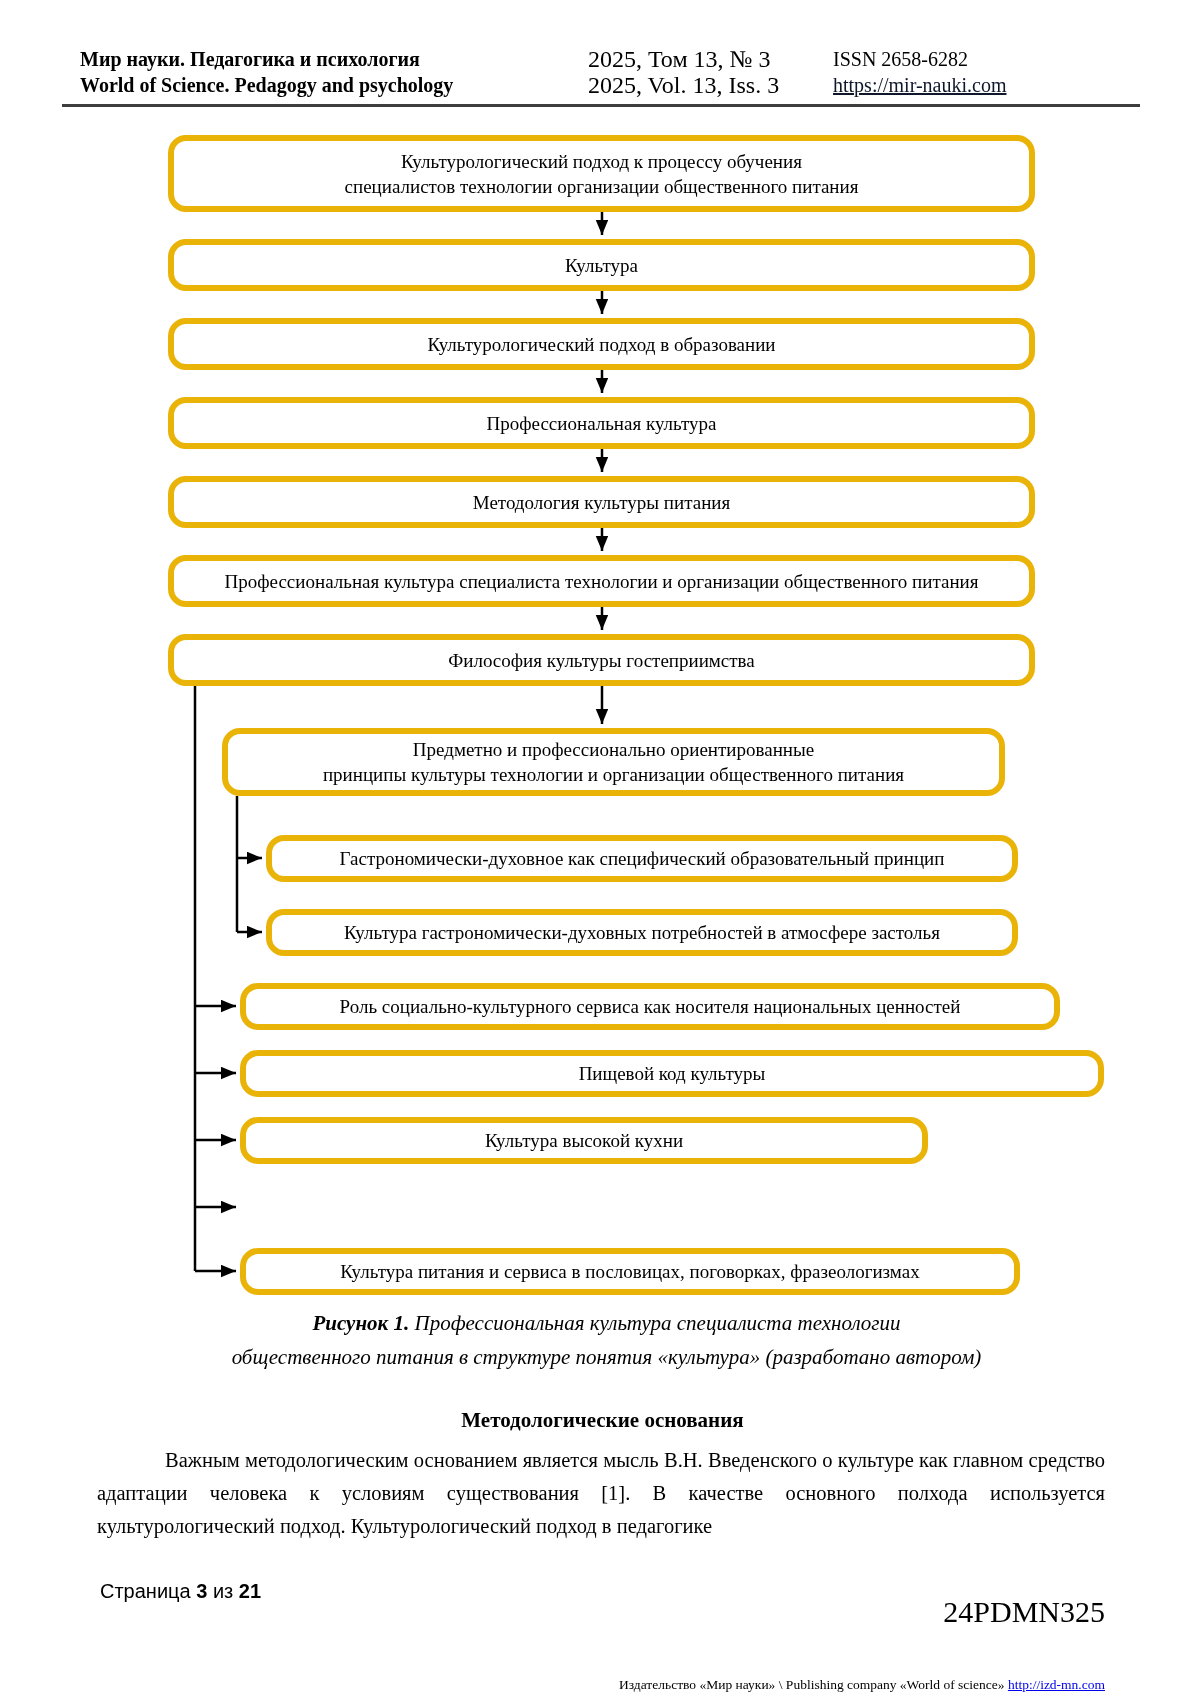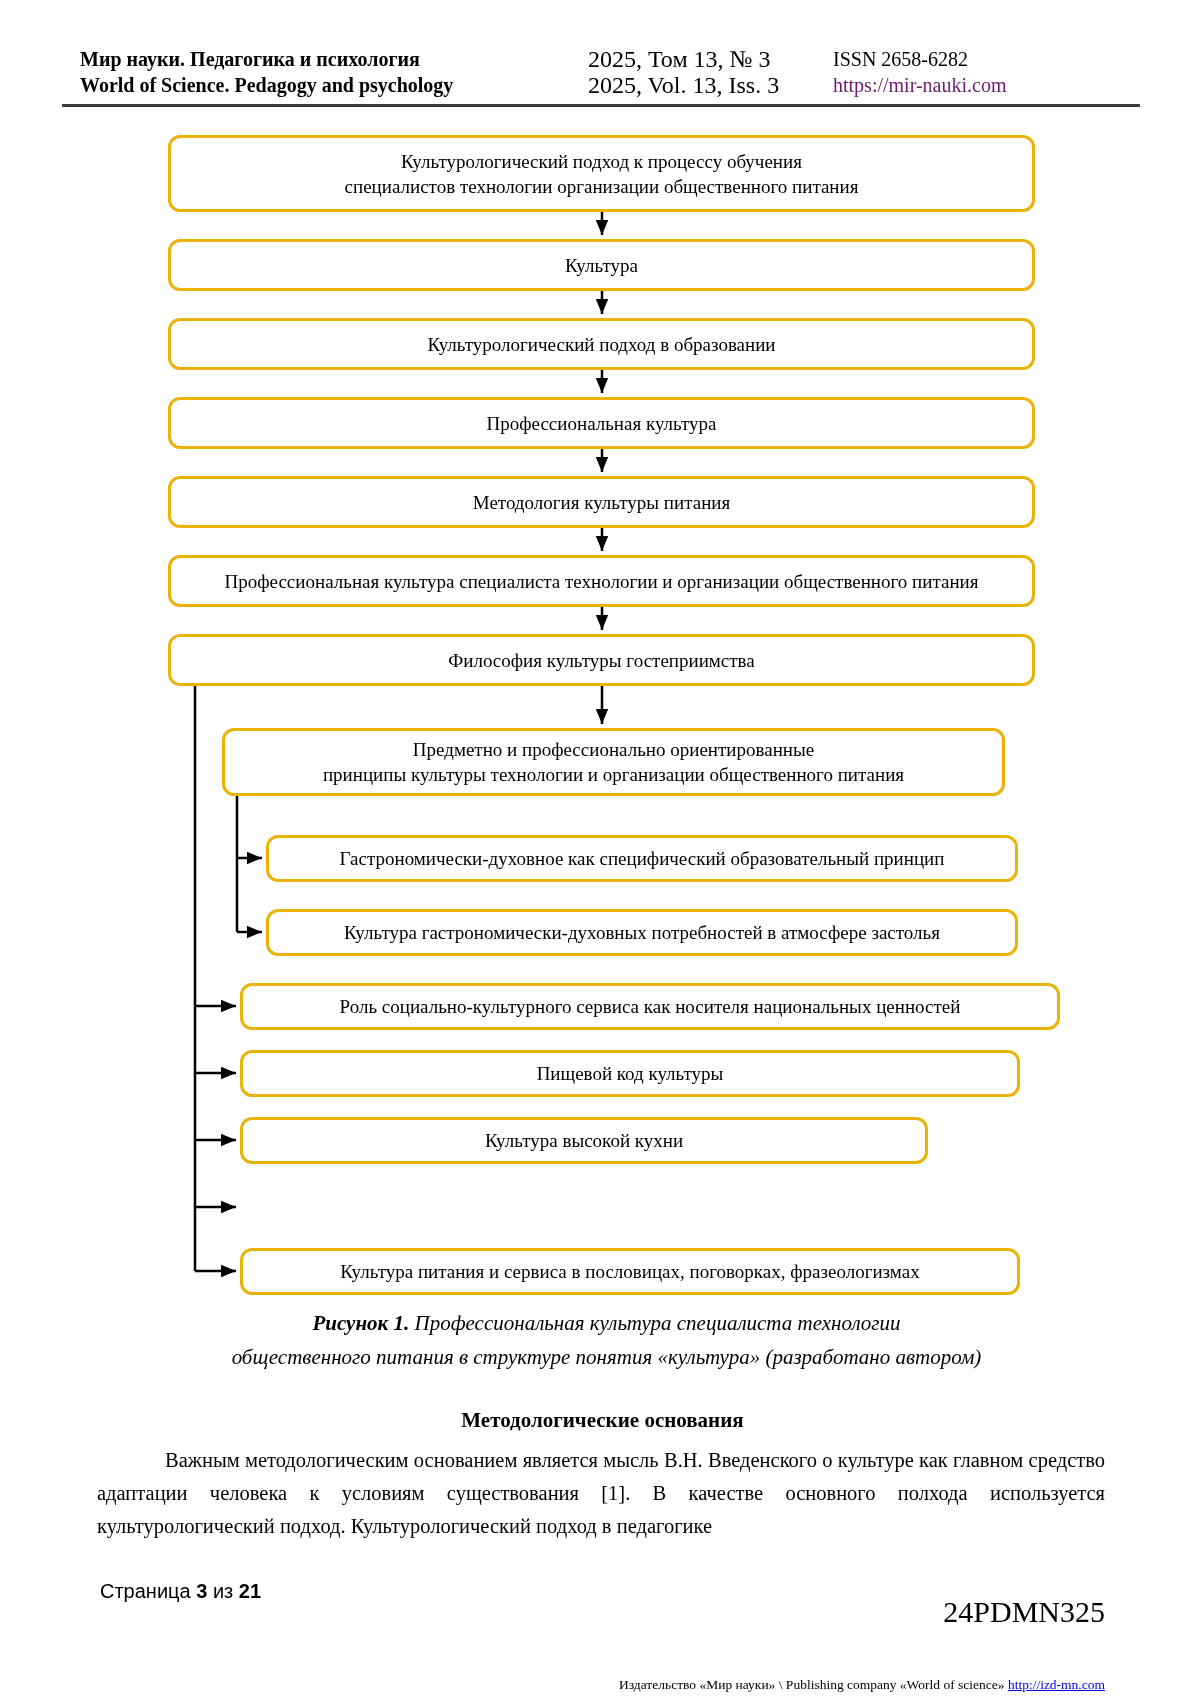--- a/index.html
+++ b/index.html
@@ -5,41 +5,41 @@
   html,body{margin:0;padding:0;background:#888;}
   #page{
     position:relative;width:1200px;height:1697px;background:#ffffff;
     font-family:"Liberation Serif","DejaVu Serif",serif;color:#000;
     margin:0 auto;overflow:hidden;
   }
   
   .hdr-left{position:absolute;left:80px;top:46px;width:470px;font-size:20px;font-weight:bold;line-height:26px;}
   .hdr-mid{position:absolute;left:588px;top:46px;width:240px;font-size:24px;line-height:26px;}
   .hdr-right{position:absolute;left:833px;top:46px;width:300px;font-size:20px;line-height:26px;}
-  .hdr-link{color:#701a75;cursor:pointer;}
+  .hdr-link{color:#0f172a;text-decoration:underline;cursor:pointer;}
   .hdr-rule{position:absolute;left:62px;top:104px;width:1078px;height:0;border-top:3px solid #3d3d3d;}
   
   .fc-box{
-    position:absolute;border:3px solid #eab308;border-radius:12px;background:#fff;
+    position:absolute;border:6px solid #eab308;border-radius:18px;background:#fff;
     display:flex;align-items:center;justify-content:center;text-align:center;
     font-size:19px;line-height:25px;box-sizing:border-box;padding:2px 12px;
   }
   .fc-box span{white-space:pre-line;}
   .b1 {left:168px;top:135px;width:867px;height:77px;}
   .b2 {left:168px;top:239px;width:867px;height:52px;}
   .b3 {left:168px;top:318px;width:867px;height:52px;}
   .b4 {left:168px;top:397px;width:867px;height:52px;}
   .b5 {left:168px;top:476px;width:867px;height:52px;}
   .b6 {left:168px;top:555px;width:867px;height:52px;}
   .b7 {left:168px;top:634px;width:867px;height:52px;}
   .b8 {left:222px;top:728px;width:783px;height:68px;}
   .b9 {left:266px;top:835px;width:752px;height:47px;}
   .b10{left:266px;top:909px;width:752px;height:47px;}
   .b11{left:240px;top:983px;width:820px;height:47px;}
-  .b12{left:240px;top:1050px;width:780px;height:47px;text-align:right;}
+  .b12{left:240px;top:1050px;width:864px;height:47px;text-align:right;}
   .b13{left:240px;top:1117px;width:688px;height:47px;}
   .b14{left:240px;top:1184px;width:780px;height:47px;}
   .b15{left:240px;top:1248px;width:780px;height:47px;}
   #connectors{position:absolute;left:0;top:0;pointer-events:none;}
   
   .caption{position:absolute;left:104px;top:1306px;width:1005px;text-align:center;
            font-size:21px;line-height:34px;font-style:italic;}
   .caption .cap-label{font-weight:bold;}
   .caption .cap-text{white-space:pre-line;}
   .sec-heading{position:absolute;left:100px;top:1408px;width:1005px;text-align:center;

